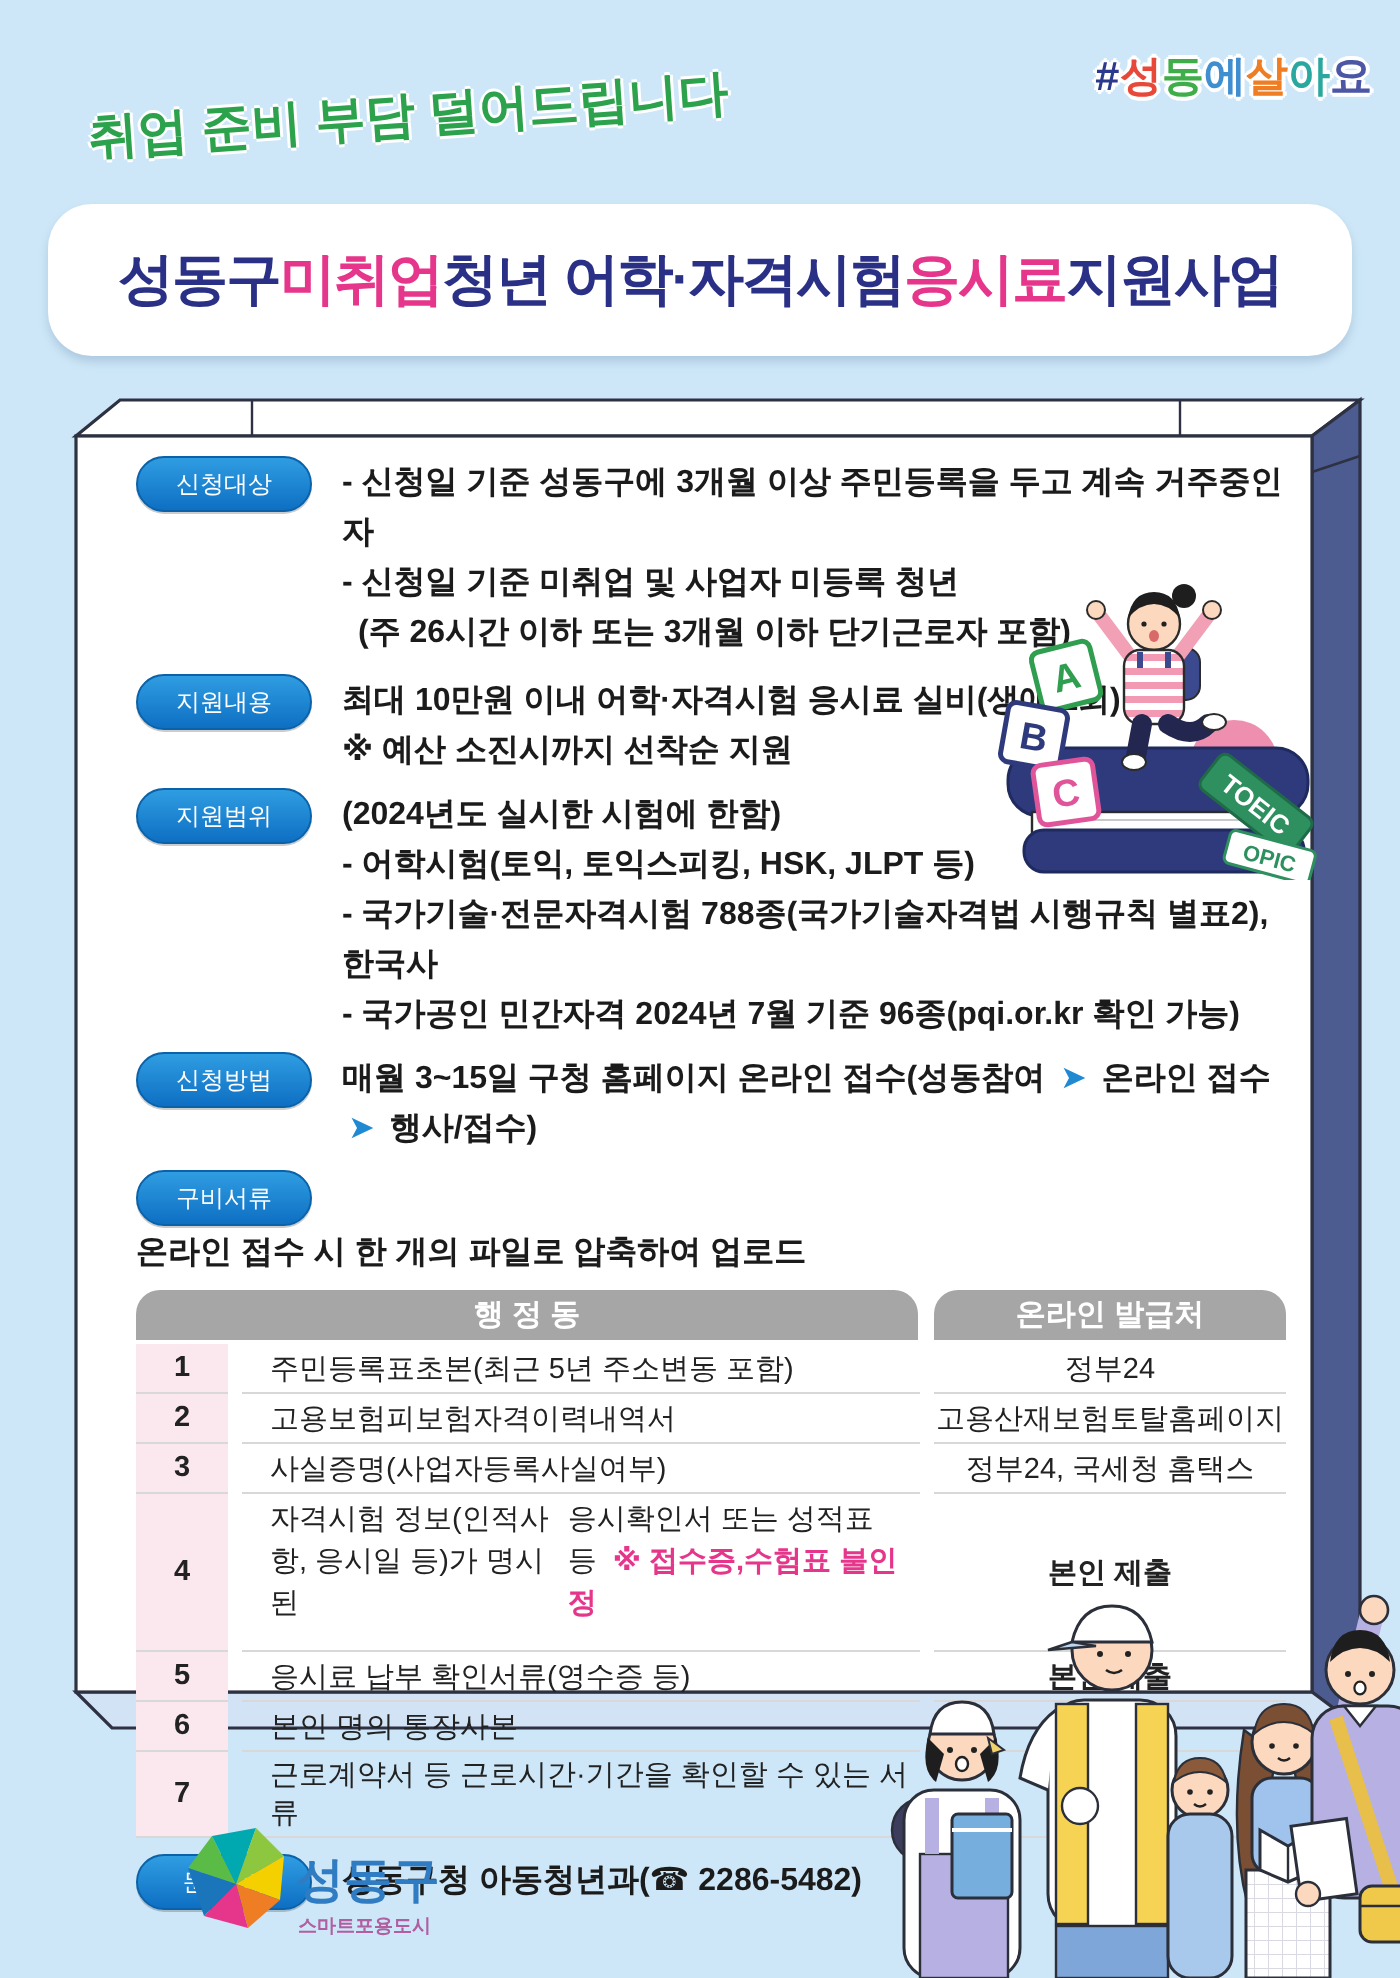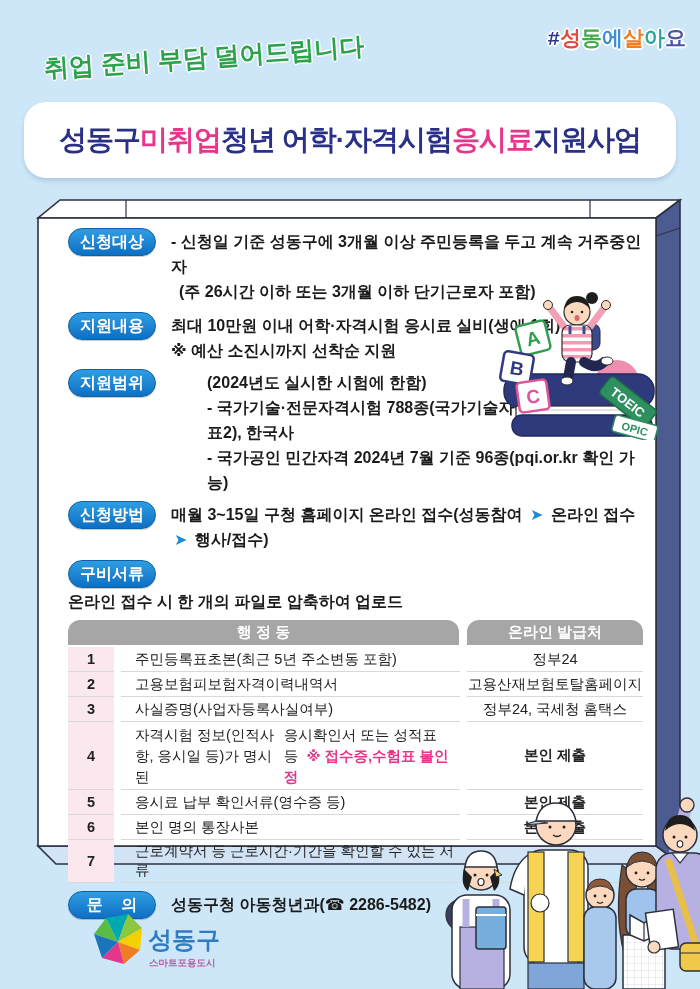--- a/index.html
+++ b/index.html
@@ -26,39 +26,39 @@
   .t-navy { color:#2b3087; } .t-pink { color:#e6368b; }
 
   
   .slab { position:absolute; left:30px; top:196px; }
 
   
   .content { position:absolute; left:68px; top:228px; width:575px; z-index:2; }
   .section { display:flex; align-items:flex-start; margin-bottom:8px; }
   .pill { flex:0 0 auto; width:88px; padding:4px 0; text-align:center; border-radius:999px;
           background:linear-gradient(180deg,#2f9de2 0%,#0e6fc3 100%); border:1px solid #0b62a8;
-          color:#fff; font-weight:700; font-size:16px; line-height:18px; margin-right:15px;
+          color:#fff; font-weight:400; font-size:12px; line-height:18px; margin-right:15px;
           box-shadow:0 1px 0 rgba(0,0,0,.2); }
   .pill-inquiry { word-spacing:14px; }
   .stext { font-size:16px; line-height:25px; font-weight:600; color:#1b1b1b; padding-top:1px; }
   .arrow { color:#1f8ad2; font-weight:900; padding:0 3px; }
 
   
   .tbl { margin:4px 0 6px 0; }
   .thead { display:grid; grid-template-columns:1fr 176px; column-gap:8px; margin-bottom:2px; }
   .thead .seg { background:#a6a6a6; color:#fff; font-size:15px; font-weight:600; text-align:center;
                 padding:3px 0; border-radius:12px 12px 0 0; }
   .trow { display:grid; grid-template-columns:46px 1fr 176px; column-gap:7px; }
   .trow > div { border-bottom:1px solid #d8d8d8; display:flex; align-items:center;
                 font-size:14.5px; color:#222; min-height:25px; }
   .cell-num { background:#fbe8ee; justify-content:center; border-bottom-color:#ecd4dc; font-weight:600; }
   .cell-doc { padding:2px 4px 2px 14px; font-weight:500; }
   .cell-iss { justify-content:center; text-align:center; font-weight:400; }
   .pinktext { color:#e6368b; font-weight:700; }
-  .doc-two-lines { display:block; line-height:21px; padding-top:3px; padding-bottom:1px; }
+  .doc-two-lines { display:block; line-height:21px; padding-top:3px; padding-bottom:12px; }
 
   .illustration { position:absolute; pointer-events:none; }
   .jump-illust { left:492px; top:278px; z-index:2; }
   .people-illust { left:424px; top:795px; z-index:5; }
   .logo { position:absolute; left:88px; top:912px; z-index:4; }
 </style>
 </head>
 <body>
 
 <div class="poster">
@@ -86,36 +86,38 @@
     <line x1="560" y1="4" x2="560" y2="22" stroke="#2d3142" stroke-width="1.2"></line>
     <line x1="626" y1="40" x2="650" y2="32" stroke="#2d3142" stroke-width="1.2"></line>
   </svg>
 
   <div class="content">
 
     <div class="section">
       <div class="pill">신청대상</div>
       <div class="stext">
         <div>- 신청일 기준 성동구에 3개월 이상 주민등록을 두고 계속 거주중인 자</div>
+        <div>- 신청일 기준 미취업 및 사업자 미등록 청년</div>
         <div style="padding-left:8px;">(주 26시간 이하 또는 3개월 이하 단기근로자 포함)</div>
       </div>
     </div>
 
     <div class="section" style="margin-bottom:6px;">
       <div class="pill">지원내용</div>
       <div class="stext">
         <div>최대 10만원 이내 어학·자격시험 응시료 실비(생애 1회)</div>
         <div>※ 예산 소진시까지 선착순 지원</div>
       </div>
     </div>
 
-    <div class="section" style="margin-bottom:6px;gap:36px;">
+    <div class="section" style="margin-bottom:6px;">
       <div class="pill">지원범위</div>
       <div class="stext">
         <div>(2024년도 실시한 시험에 한함)</div>
+        <div>- 어학시험(토익, 토익스피킹, HSK, JLPT 등)</div>
         <div>- 국가기술·전문자격시험 788종(국가기술자격법 시행규칙 별표2), 한국사</div>
         <div>- 국가공인 민간자격 2024년 7월 기준 96종(pqi.or.kr 확인 가능)</div>
       </div>
     </div>
 
     <div class="section" style="">
       <div class="pill">신청방법</div>
       <div class="stext">
         <span>매월 3~15일 구청 홈페이지 온라인 접수(성동참여</span>
         <span class="arrow">➤</span>

